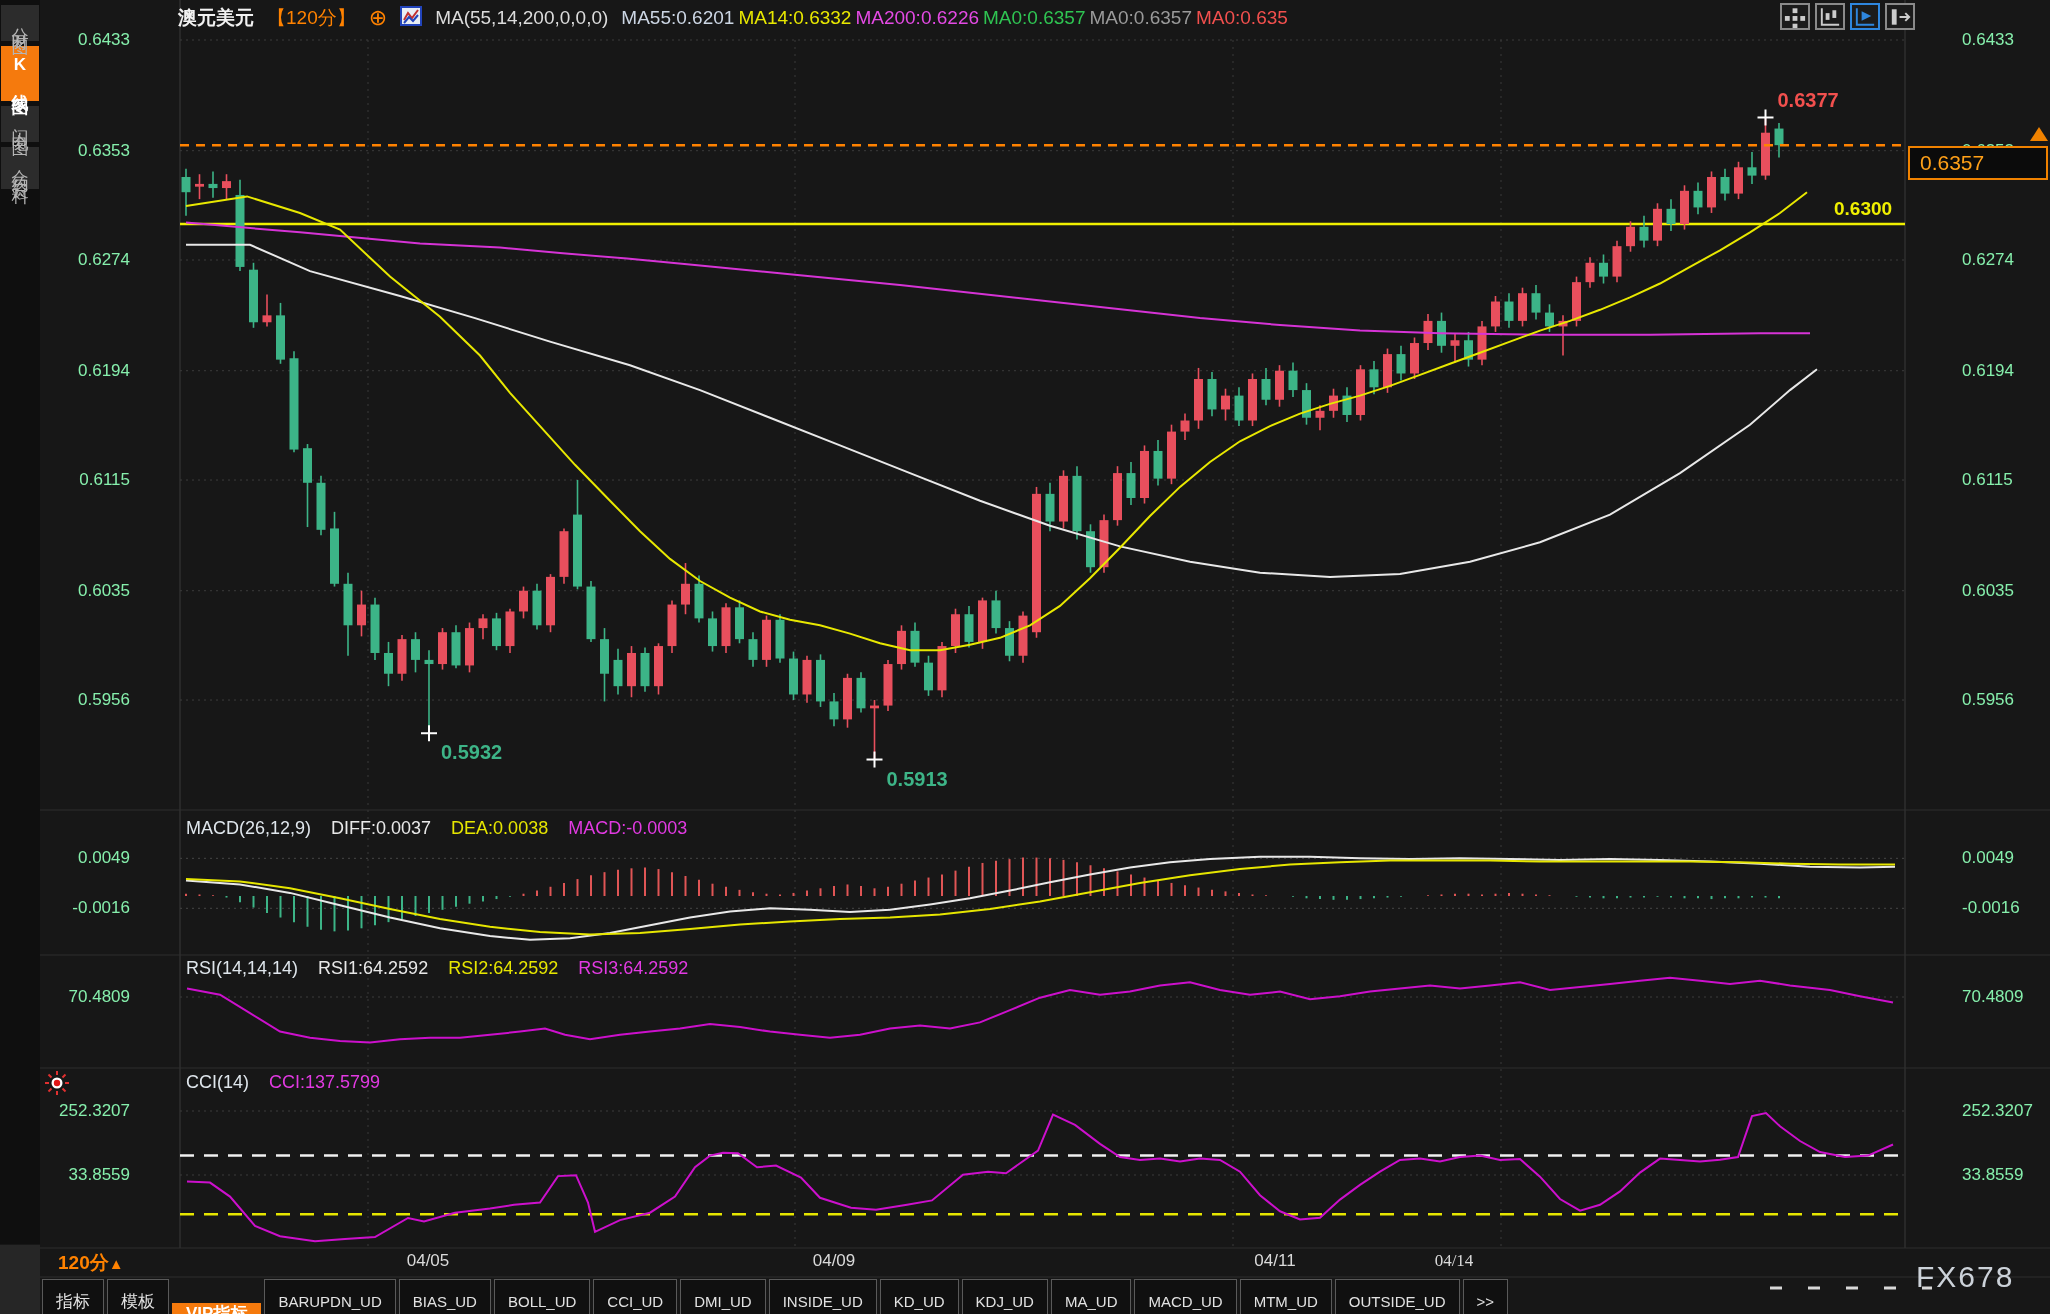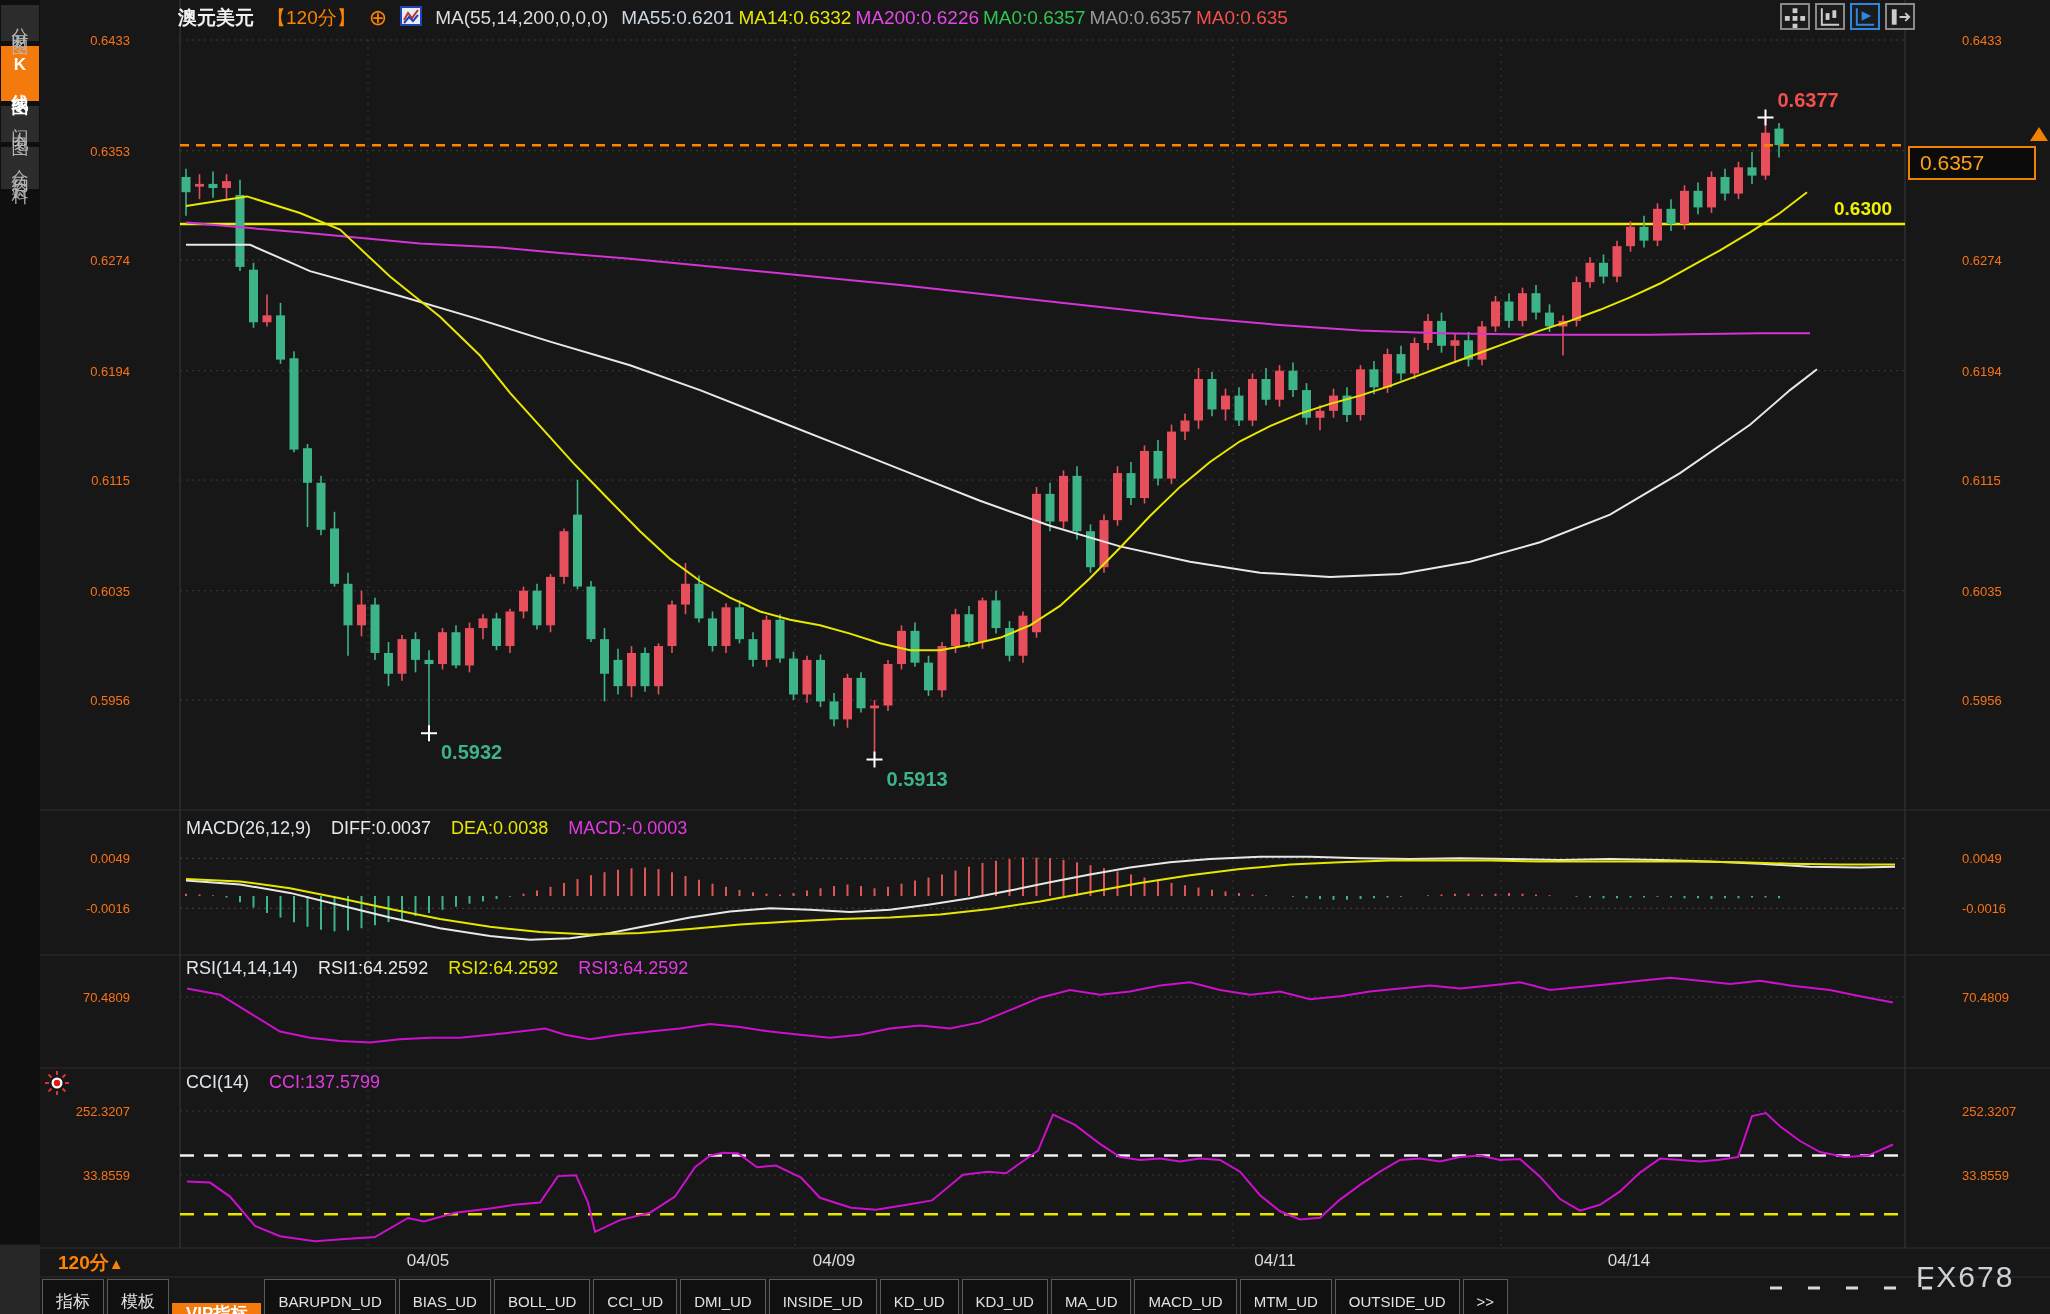--- a/index.html
+++ b/index.html
@@ -22,31 +22,31 @@
   .hdr-oplus{color:#ff8200;font-size:22px;line-height:20px;}
   .hdr-ma{color:#dcdcdc;}
   .hdr-vals{display:flex;gap:4px;}
 
   .top-icons{position:absolute;left:1780px;top:3px;display:flex;gap:5px;z-index:6;}
   .icon-btn{width:30px;height:27px;box-sizing:border-box;border:2px solid #8a8a8a;background:#1b1b1b;
     display:flex;align-items:center;justify-content:center;cursor:pointer;}
   .icon-btn.active{border-color:#2e86de;}
 
   
-  .ytick{position:absolute;font-size:13px;color:#f97316;transform:translateY(-50%);z-index:4;}
+  .ytick{position:absolute;font-size:17px;color:#86efac;transform:translateY(-50%);z-index:4;}
   .ytick.left{left:30px;width:100px;text-align:right;}
   .ytick.right{left:1962px;text-align:left;}
 
   
   .ind-row{position:absolute;display:flex;gap:20px;font-size:18px;z-index:4;white-space:nowrap;}
   .ind-title{color:#dfe6ec;}
   .c-white{color:#e8e8e8;} .c-yellow{color:#e6e600;} .c-magenta{color:#e23ae2;}
 
   
-  .price-tag{position:absolute;left:1908px;top:146px;width:128px;height:34px;box-sizing:border-box;
+  .price-tag{position:absolute;left:1908px;top:146px;width:140px;height:34px;box-sizing:border-box;
     border:2px solid #f08200;background:#0b0b0b;color:#ffa018;font-size:21px;
     display:flex;align-items:center;padding-left:10px;z-index:7;}
   .price-arrow{position:absolute;left:2030px;top:127px;width:0;height:0;z-index:7;
     border-left:9px solid transparent;border-right:9px solid transparent;border-bottom:14px solid #f08200;}
   .hline-label{position:absolute;left:1834px;top:198px;font-size:19px;font-weight:bold;color:#f0f000;z-index:6;}
 
   
   .date-label{position:absolute;top:1251px;font-size:17px;color:#dadada;transform:translateX(-50%);z-index:4;}
   .period{position:absolute;left:58px;top:1250px;font-size:19px;font-weight:bold;color:#ff8200;z-index:6;
     display:flex;align-items:center;gap:0;}
@@ -591,21 +591,21 @@
   <div class="price-tag">
     <span>0.6357</span>
   </div>
   <div class="price-arrow"></div>
   <div class="hline-label">0.6300</div>
 
   <div id="date-layer">
       <div class="date-label" style="left: 408px; padding-left: 40px;">04/05</div>
       <div class="date-label" style="left: 834px;">04/09</div>
       <div class="date-label" style="left: 1275px;">04/11</div>
-      <div class="date-label" style="left: 1629px;">04/14</div>
+      <div class="date-label" style="left: 1454px; font-family: Liberation Serif, serif;">04/14</div>
     </div>
 
   <div class="period">
     <span>120分</span>
     <span style="font-size:15px;">▲</span>
   </div>
 
   <div class="tab-bar" id="tab-bar">
       <div class="tab cn">指标</div>
       <div class="tab cn">模板</div>

